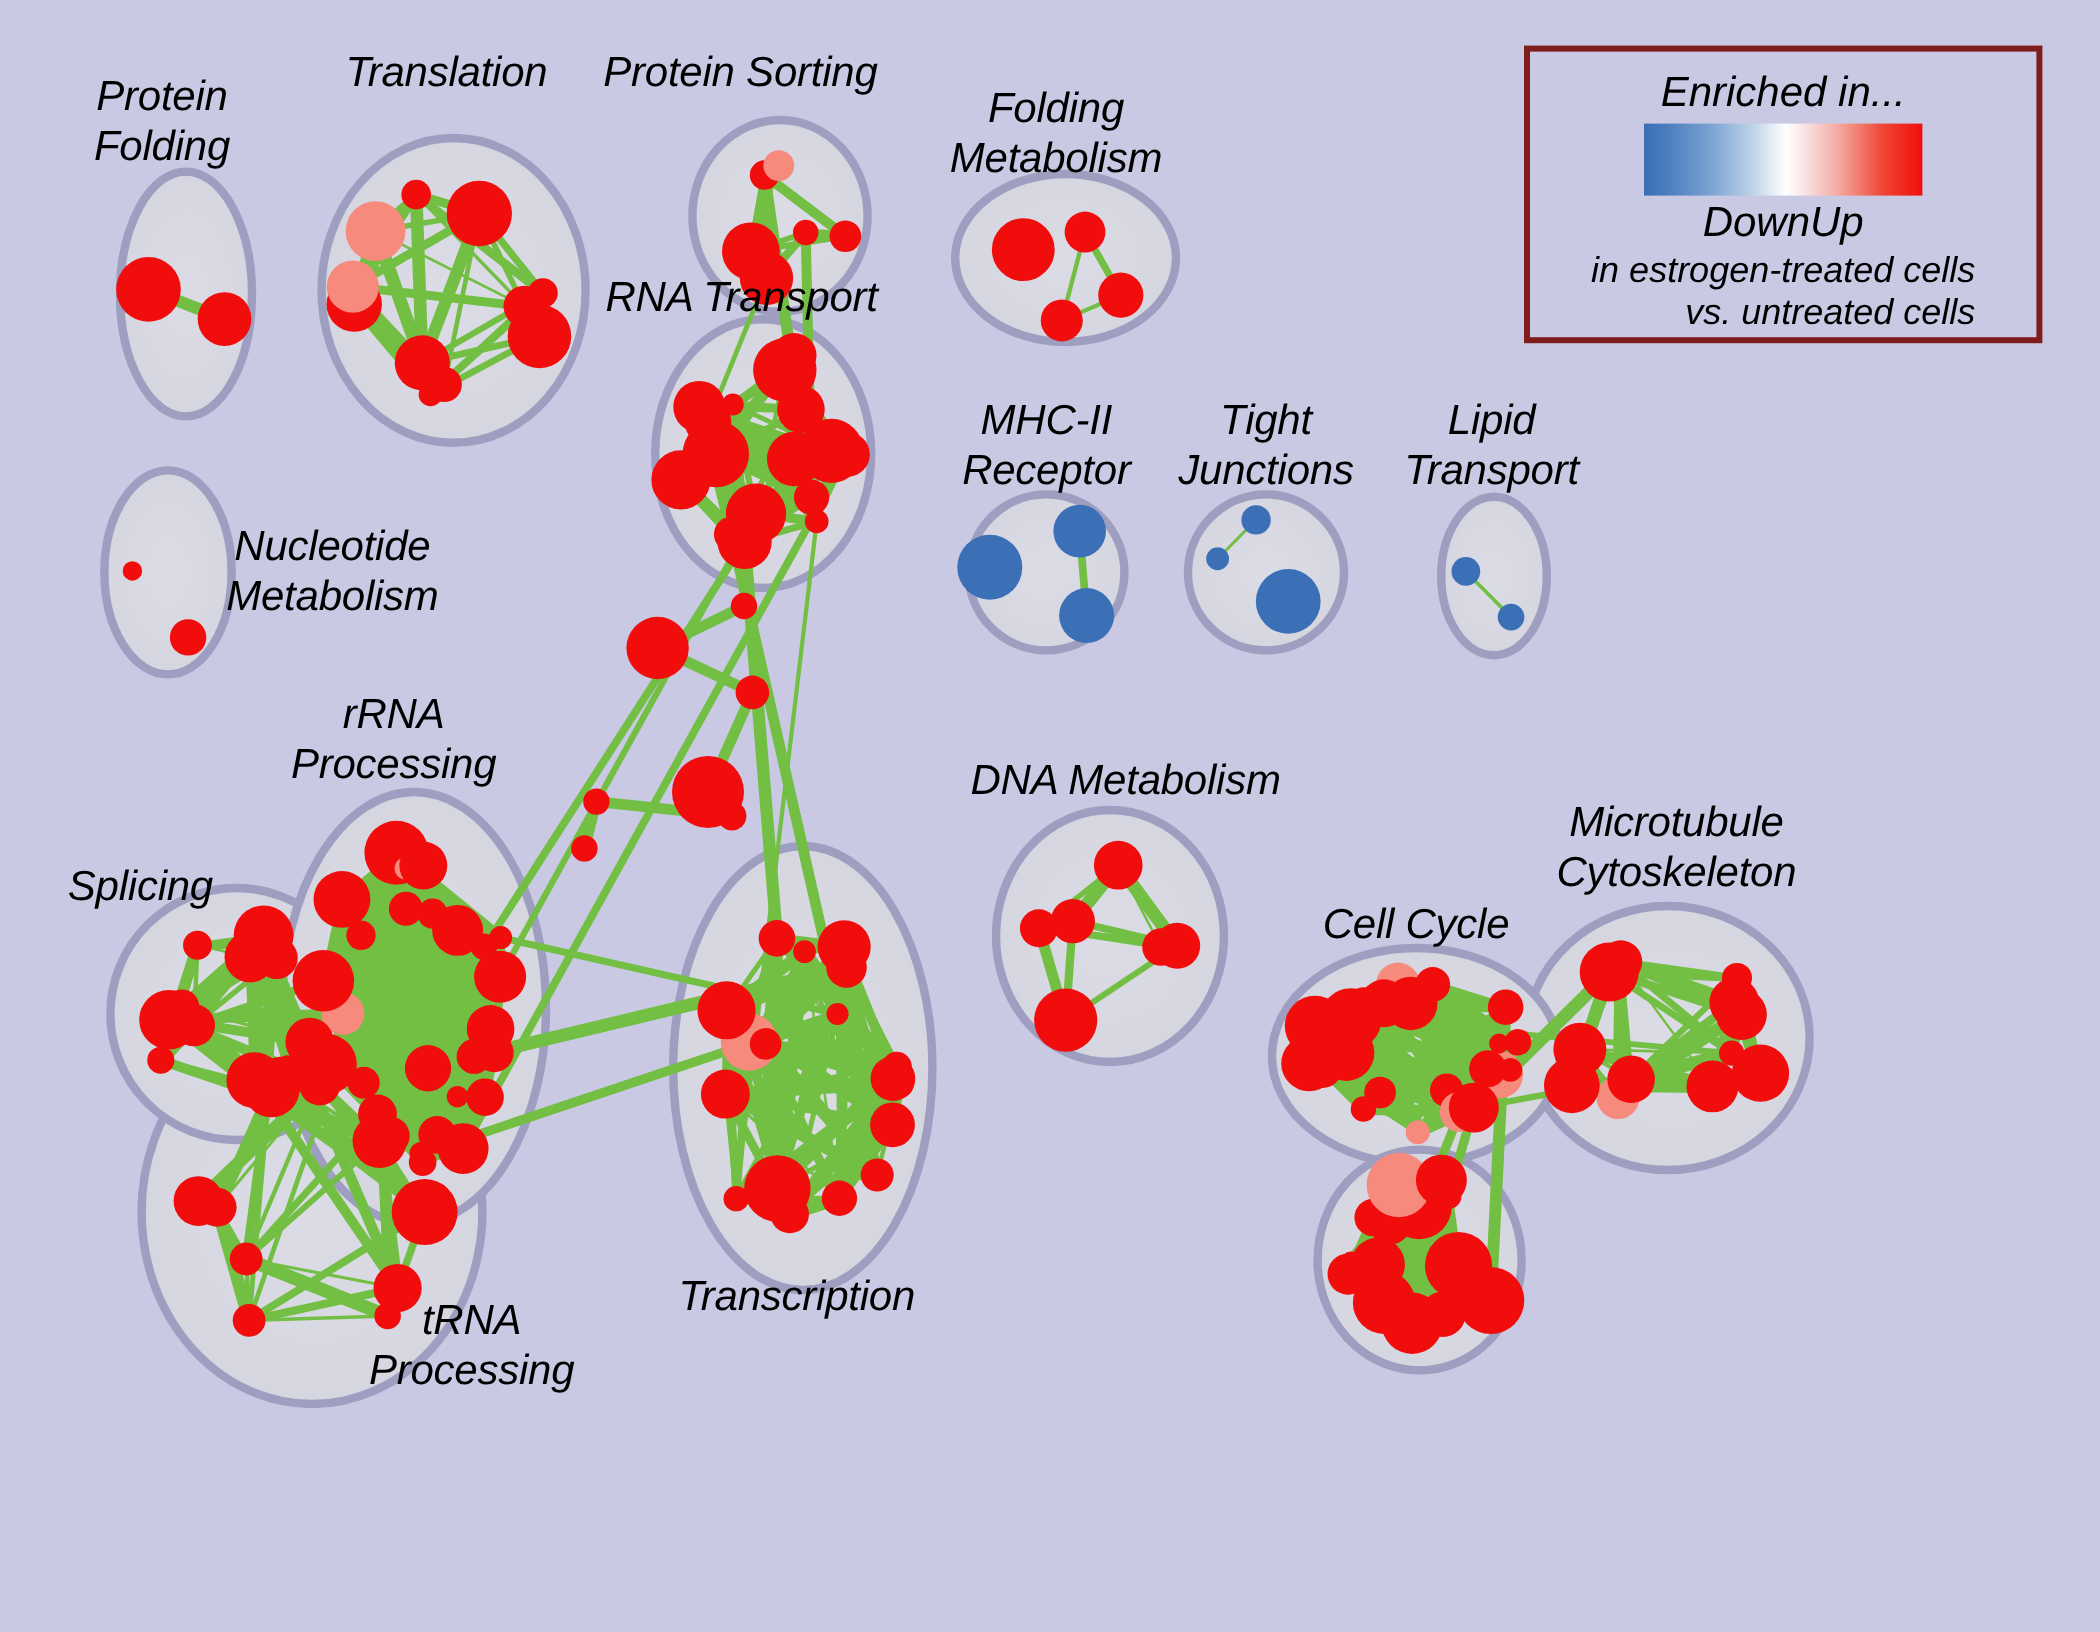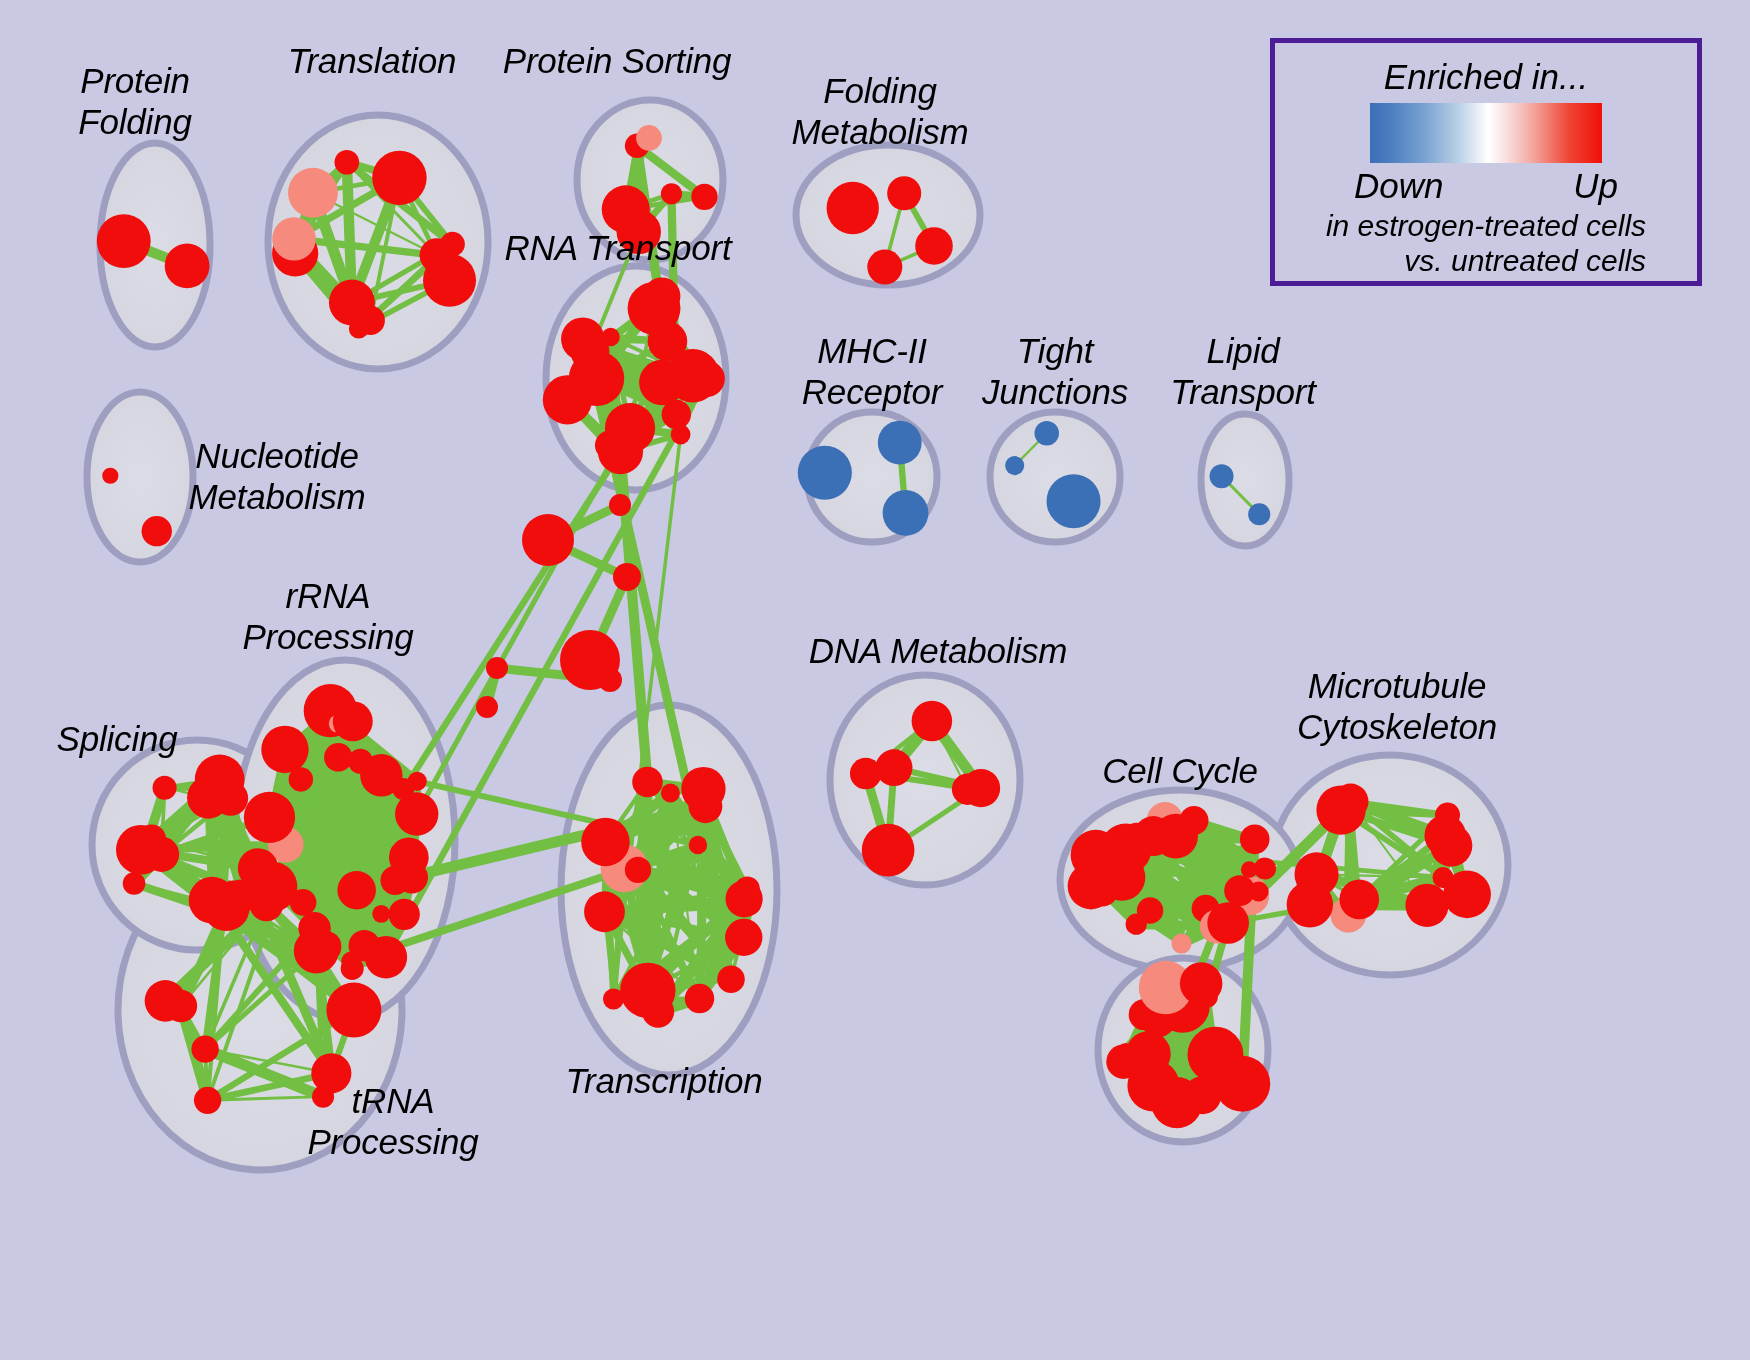--- a/index.html
+++ b/index.html
@@ -34,21 +34,21 @@
     transform: translateX(-50%);
     letter-spacing: -0.2px;
   }
   #legend {
     position: absolute;
     left: 1270px;
     top: 38px;
     width: 432px;
     height: 248px;
     background: #c9c9e4;
-    border: 5px solid #4c1d95;
+    border: 5px solid #7f1d1d;
     box-sizing: border-box;
     display: flex;
     flex-direction: column;
     align-items: center;
     padding-top: 14px;
   }
   #legend-title {
     font-size: 35px;
     color: #000;
     line-height: 40px;
@@ -58,21 +58,21 @@
     height: 60px;
     margin-top: 6px;
     background: linear-gradient(to right,
        #3b6fb6 0%, #4a7cbe 8%, #7ba3d2 24%, #b9d0e6 38%,
        #f0f4f8 48%, #ffffff 51%, #f8e2e2 58%, #f3a8a0 70%,
        #ef4433 86%, #f00f0a 100%);
   }
   .legend-ends {
     width: 264px;
     display: flex;
-    justify-content: space-between;
+    justify-content: center;
     font-size: 35px;
     margin-top: 2px;
     line-height: 42px;
   }
   #legend-sub {
     font-size: 30px;
     line-height: 35px;
     text-align: right;
     margin-top: 1px;
   }

